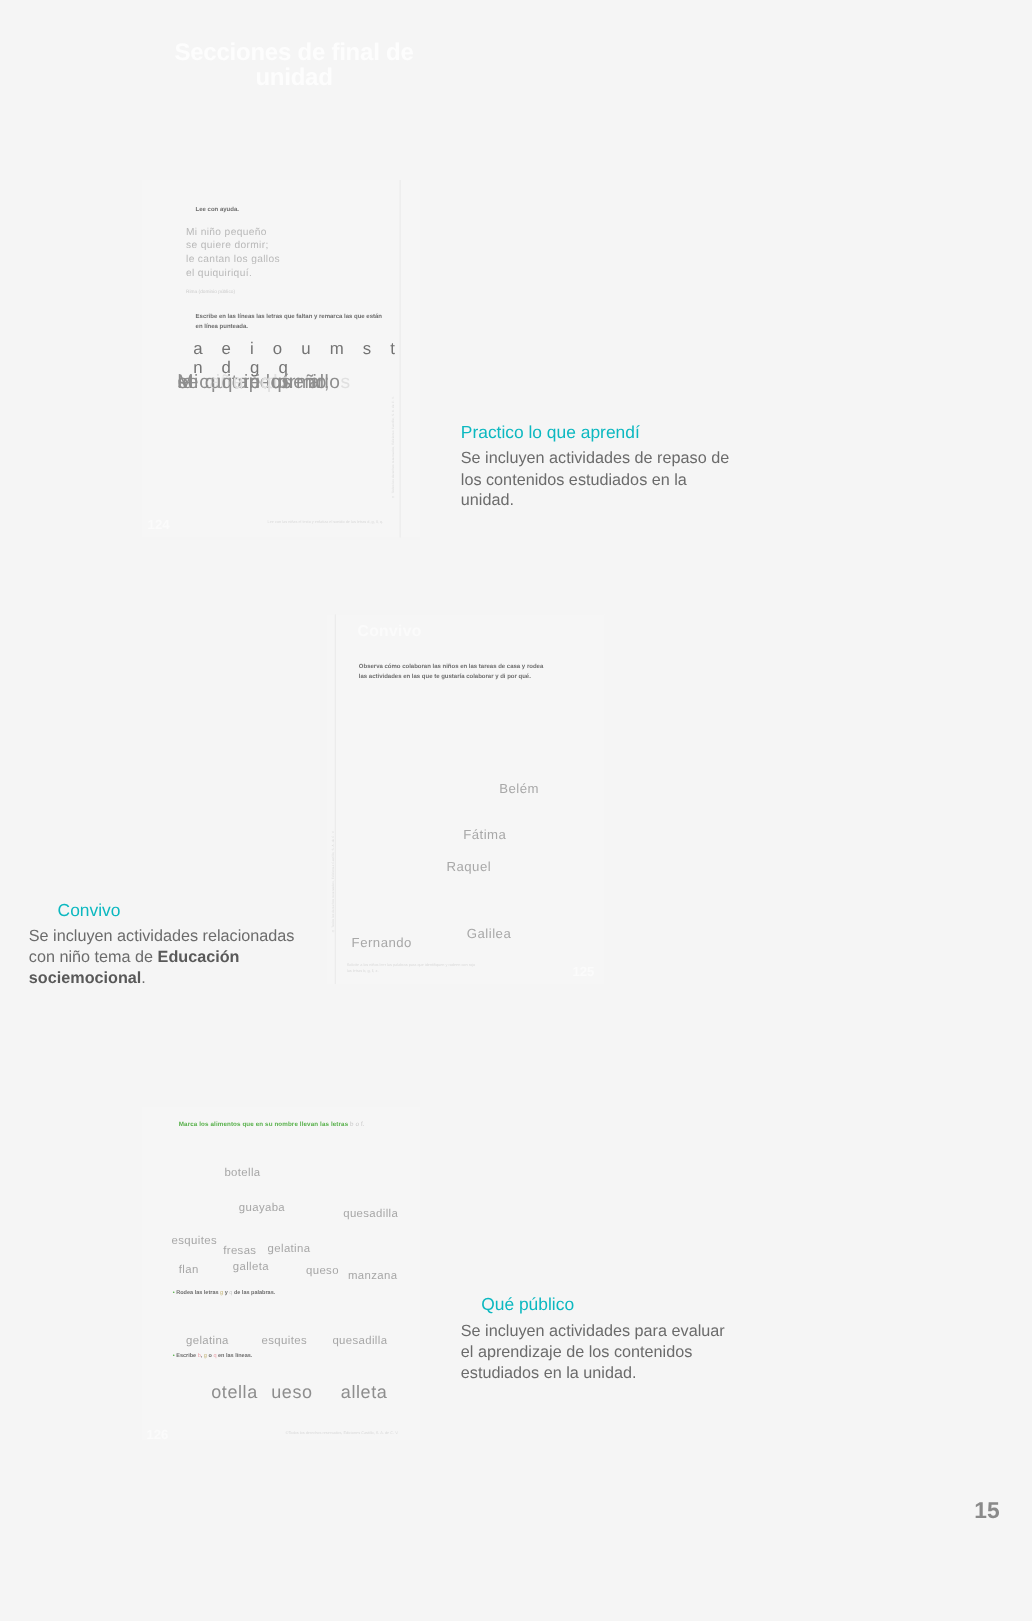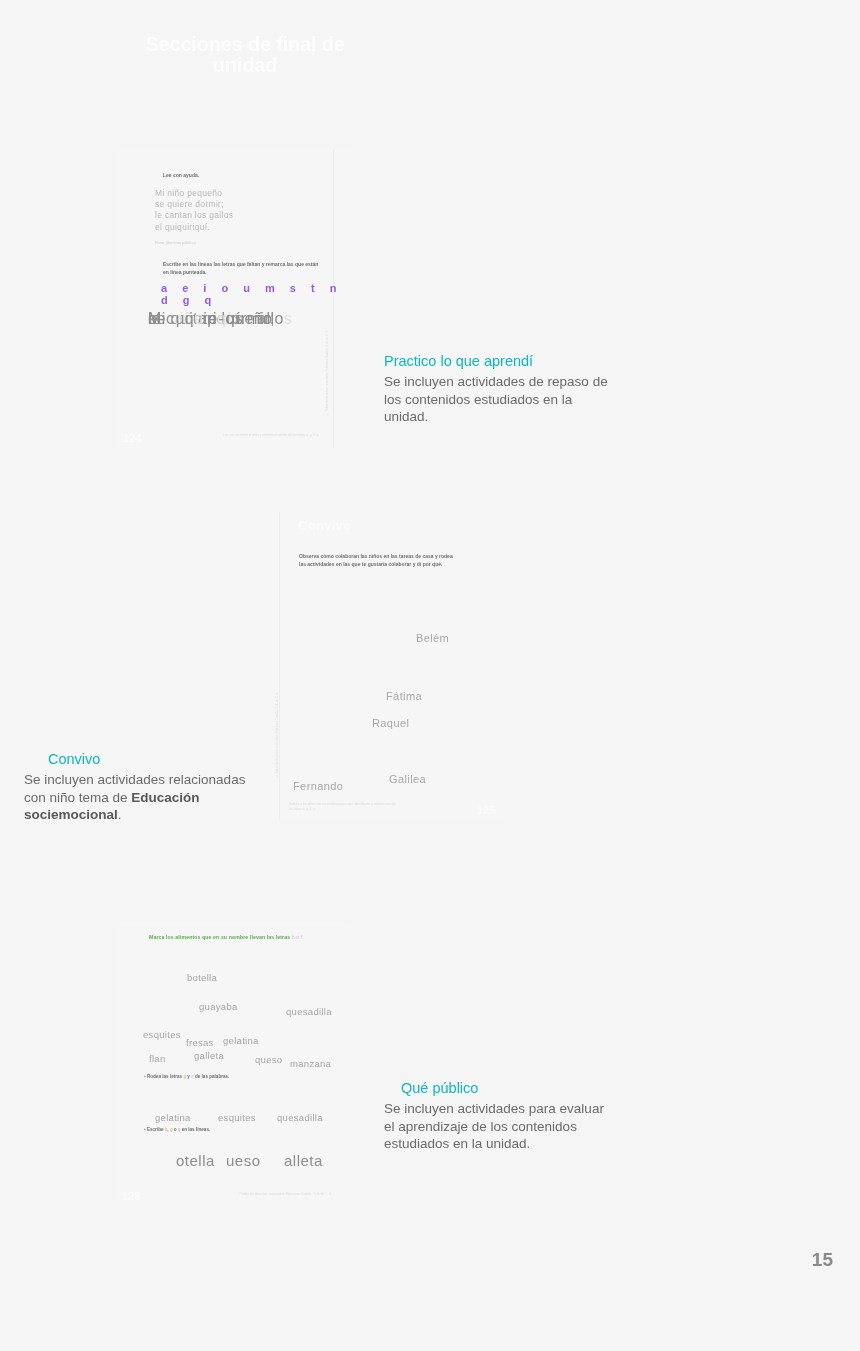--- a/index.html
+++ b/index.html
@@ -88,24 +88,24 @@
   }
 
   .poem-credit {
     position: absolute;
     font-size: 4px;
     color: #cccccc;
   }
 
   .letters-row {
     position: absolute;
-    font-size: 11px;
-    color: #8b5cf6;
+    font-size: 14px;
+    color: #737373;
     letter-spacing: 6px;
-    font-weight: 700;
+    font-weight: 400;
   }
 
   .trace-line {
     position: absolute;
     font-size: 16px;
     color: #8e8e8e;
     font-weight: 300;
     letter-spacing: 0.4px;
     white-space: pre;
   }
@@ -251,21 +251,21 @@
 
     <div class="sheet-edge" style="left:7px;"></div>
 
     <div class="convivo-title" style="left:26px; top:6px;">Convivo</div>
 
     <div class="convivo-instr" style="left:27px; top:40px; width:185px;">
       <div>Observa cómo colaboran las niños en las tareas de casa y rodea</div>
       <div>las actividades en las que te gustaría colaborar y di por qué.</div>
     </div>
 
-    <div class="name" style="left:144px; top:120px;">Belém</div>
+    <div class="name" style="left:144px; top:140px;">Belém</div>
     <div class="name" style="left:114px; top:178px;">Fátima</div>
     <div class="name" style="left:100px; top:205px;">Raquel</div>
     <div class="name" style="left:21px; top:268px;">Fernando</div>
     <div class="name" style="left:117px; top:261px;">Galilea</div>
 
     <div class="vert-copy" style="left:4px; top:180px;">© Todos los derechos reservados, Ediciones Castillo, S. A. de C. V.</div>
 
     <div class="foot-copy" style="left:17px; top:290px;">
       <div>Solicite a los niños leer las palabras para que identifiquen y rodeen con rojo</div>
       <div>las letras b, g, ll, z.</div>

